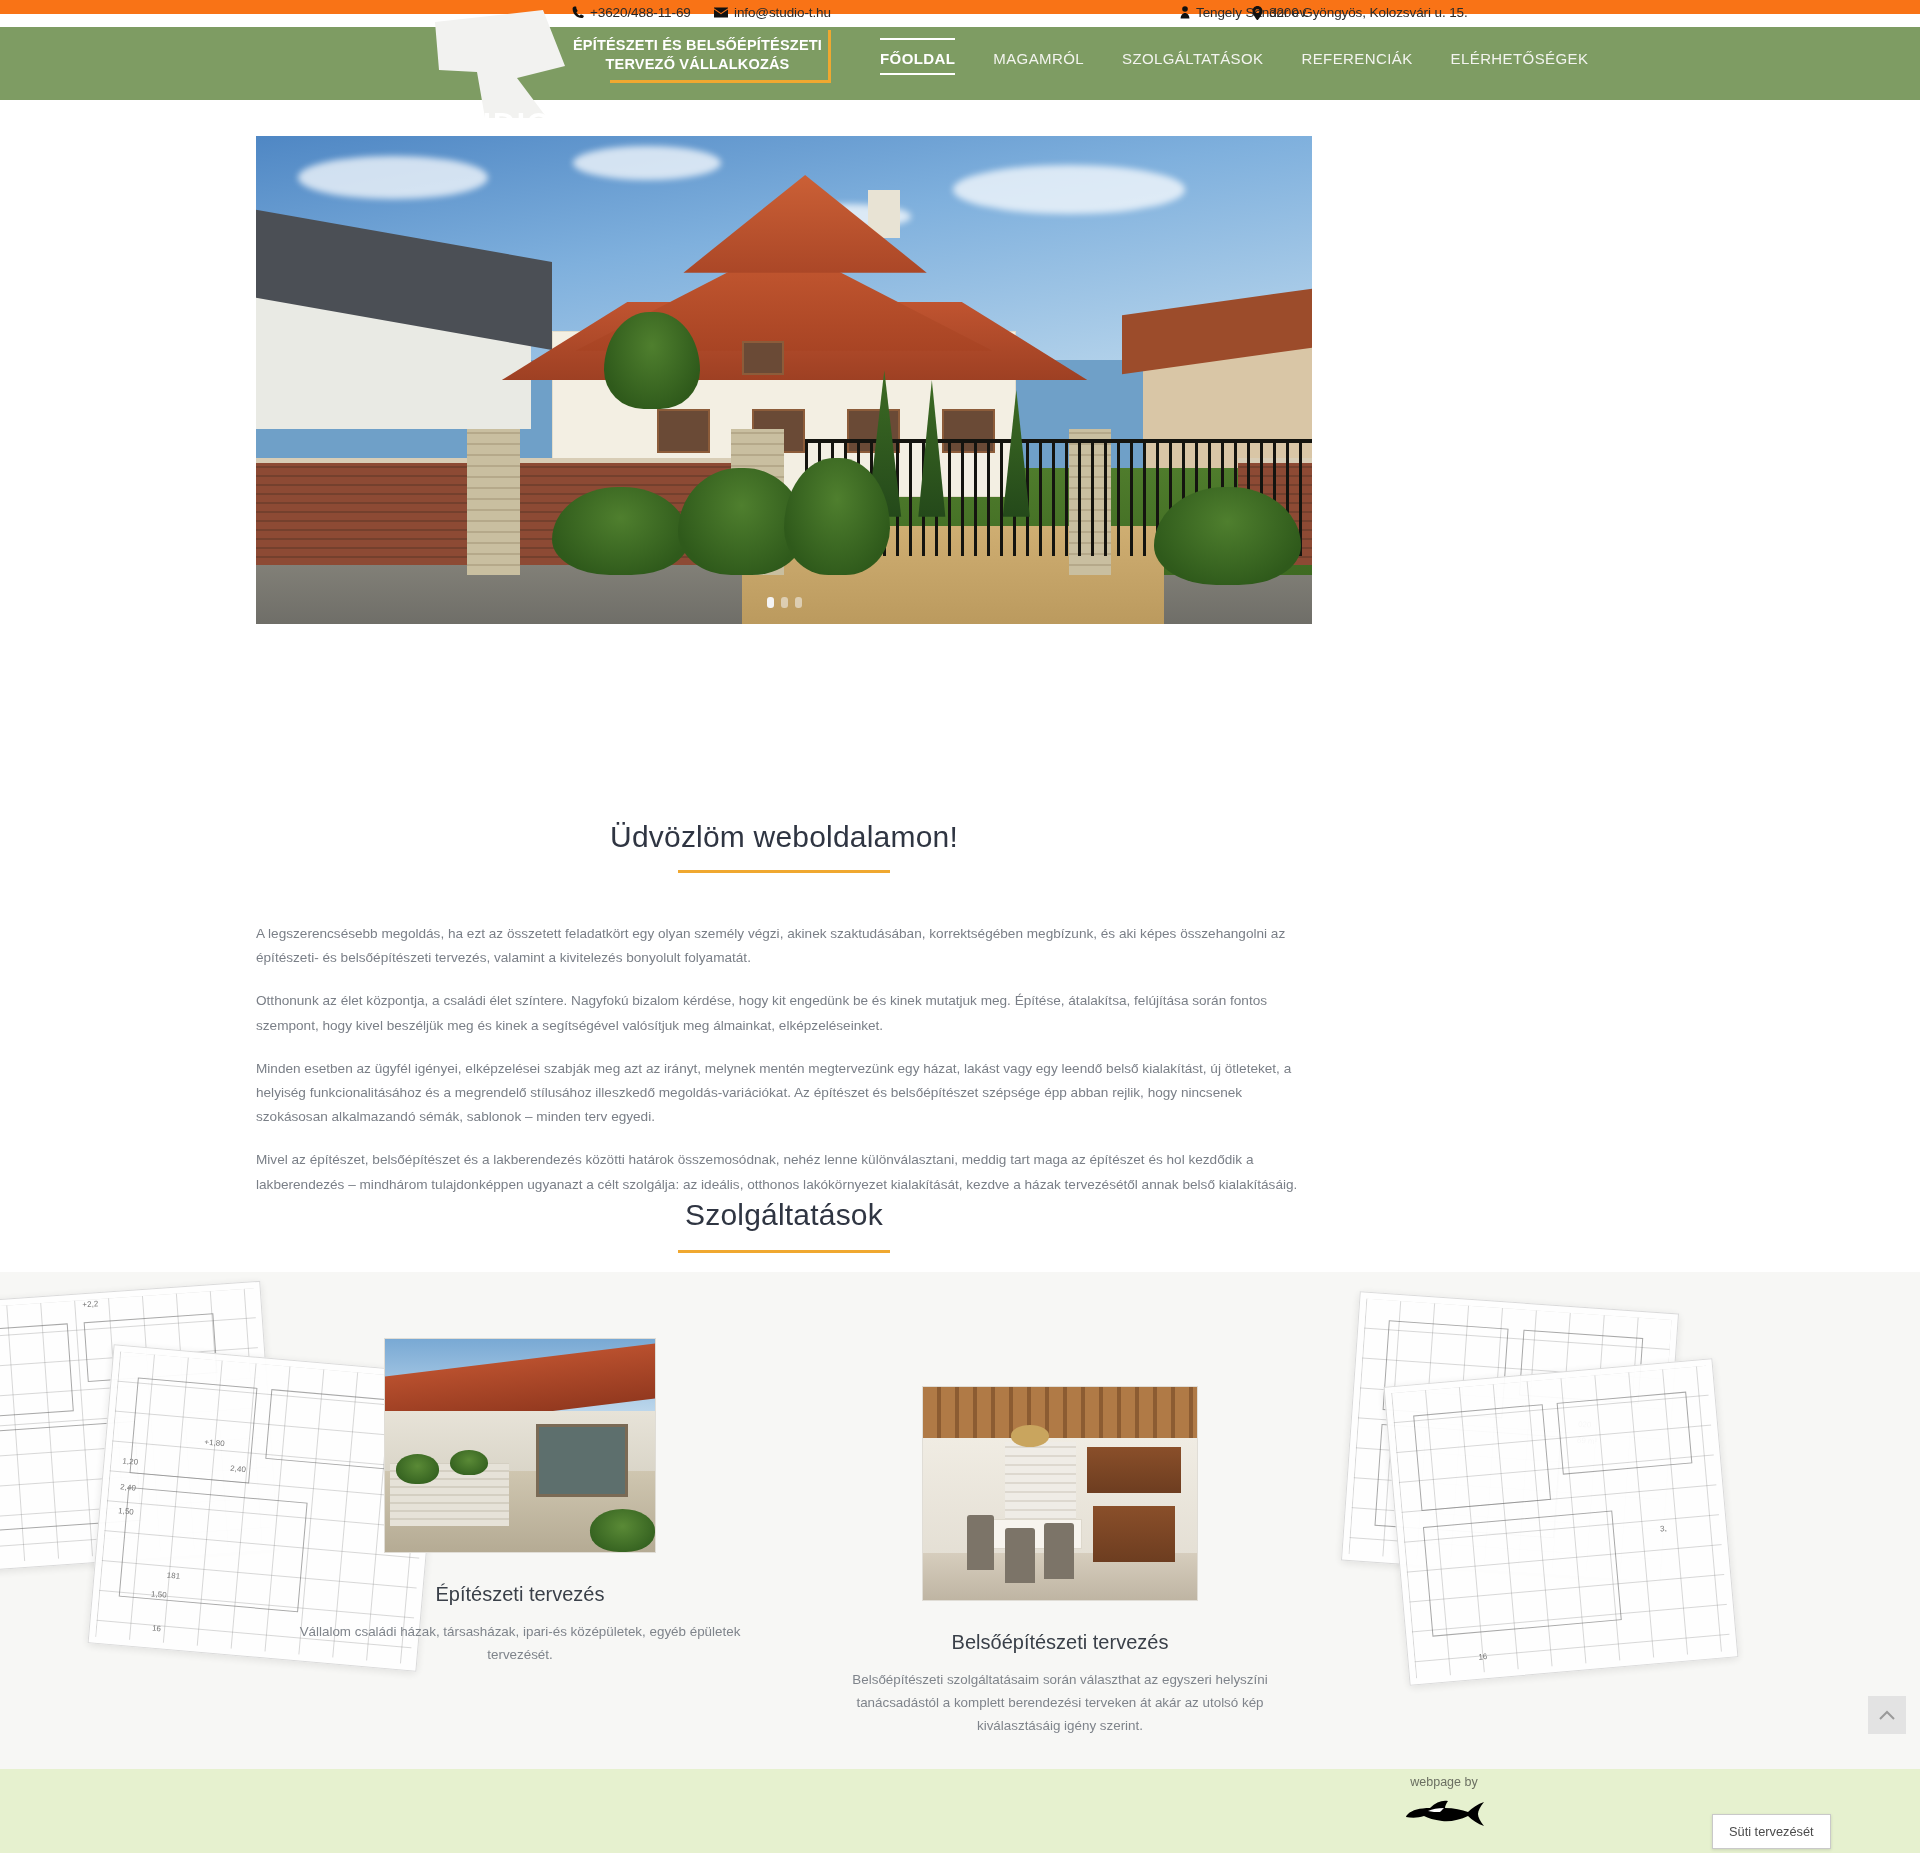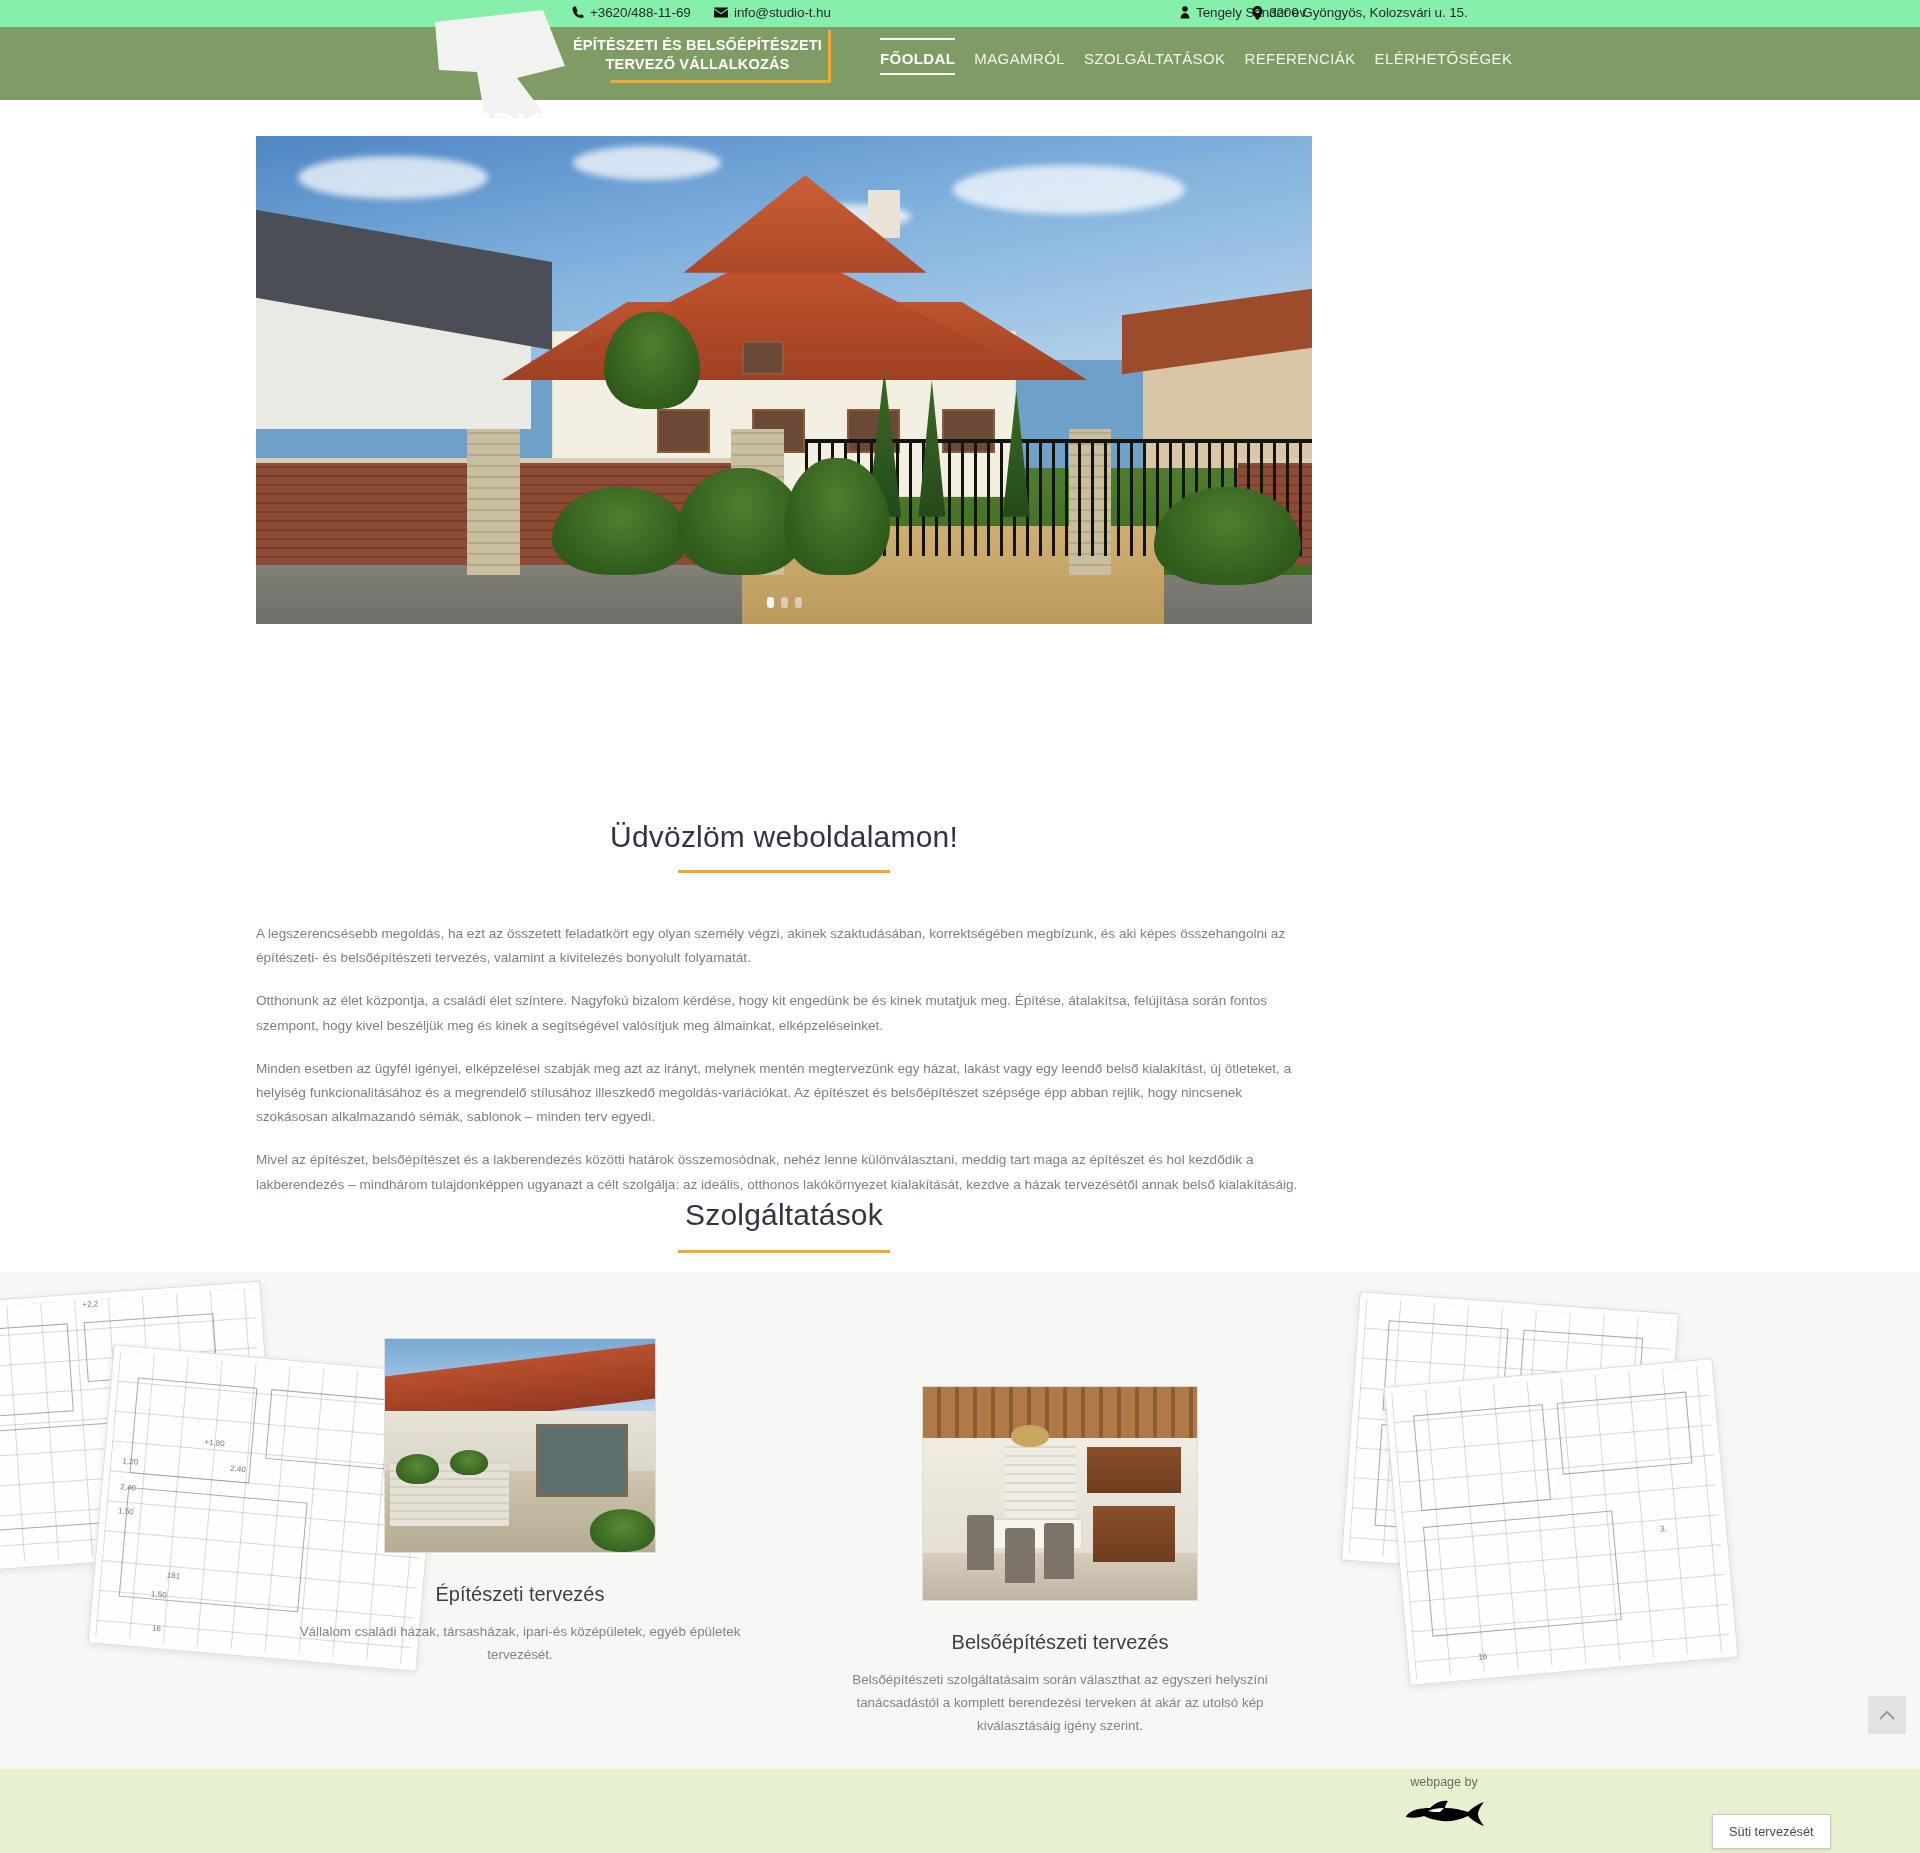--- a/index.html
+++ b/index.html
@@ -10,22 +10,22 @@
     font-family: "Liberation Sans", sans-serif;
     background: #ffffff;
     overflow: hidden;
   }
   body { position: relative; }
 
   
   .topbar {
     position: absolute;
     left: 0; top: 0;
-    width: 1920px; height: 27px;
-    background: #86efac;
+    width: 1920px; height: 14px;
+    background: #f97316;
     z-index: 40;
   }
   .topbar-inner {
     position: relative;
     width: 1920px; height: 27px;
   }
   .tb-item {
     position: absolute;
     top: 5px;
     font-size: 13.5px;
@@ -102,21 +102,21 @@
     background: #f0a830;
     z-index: 46;
   }
 
   
   .nav {
     position: absolute;
     left: 880px; top: 50px;
     display: flex;
     align-items: flex-start;
-    gap: 19px;
+    gap: 38px;
     z-index: 46;
   }
   .nav-item {
     position: relative;
     font-size: 15px;
     color: #f3f4ef;
     letter-spacing: 0.4px;
     white-space: nowrap;
     padding-bottom: 3px;
     cursor: pointer;

